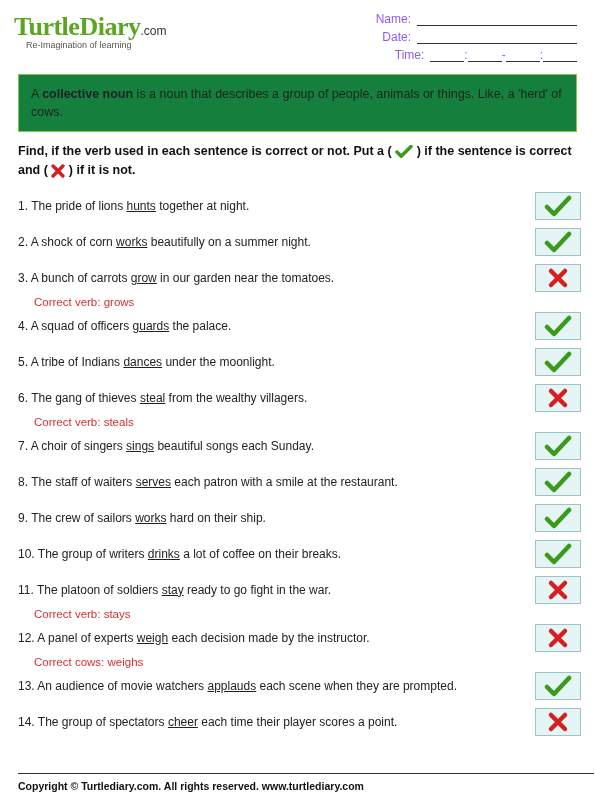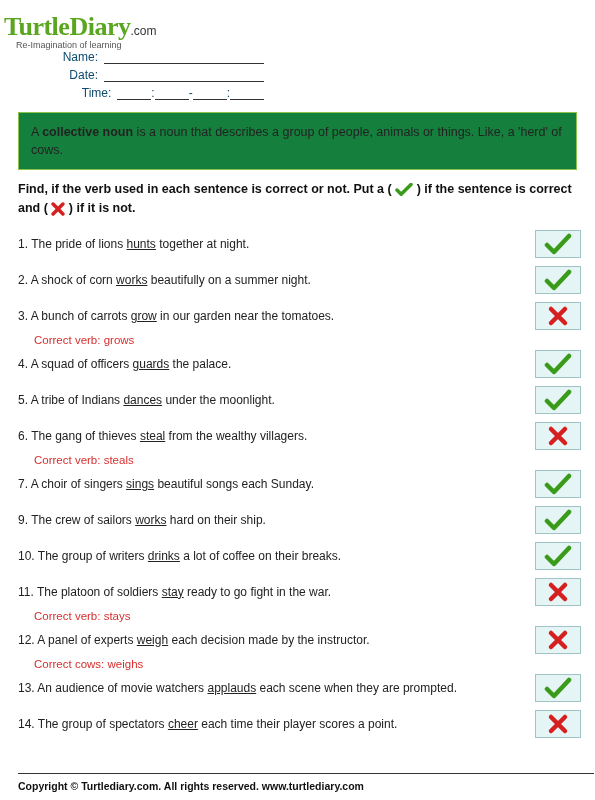--- a/index.html
+++ b/index.html
@@ -7,34 +7,33 @@
     width: 595px;
     height: 800px;
     font-family: Arial, sans-serif;
     background: #fff;
     color: #222;
     position: relative;
   }
   .header {
     display: flex;
     justify-content: space-between;
-    padding: 12px 18px 6px 4px;
-    flex-direction: column;
+    padding: 12px 18px 6px 14px;
   }
   .logo-area { width: 200px; }
   .logo-text {
     font-family: "Comic Sans MS", cursive;
     font-weight: bold;
     color: #5aa620;
     font-size: 26px;
     letter-spacing: -0.5px;
   }
   .logo-com { font-size: 12px; color: #333; font-family: Arial; font-weight: normal; letter-spacing: 0; }
   .tagline { font-size: 9px; color: #555; margin-left: 12px; margin-top: -2px; }
-  .meta { font-size: 12px; color: #0c4a6e; width: 260px; }
+  .meta { font-size: 12px; color: #8b5cf6; width: 260px; }
   .meta-row { display: flex; justify-content: flex-end; margin-bottom: 4px; }
   .meta-label { margin-right: 6px; }
   .meta-blank { border-bottom: 1px solid #333; display: inline-block; }
   .time-row { display: flex; justify-content: flex-end; align-items: flex-end; }
   .time-blank { border-bottom: 1px solid #333; width: 34px; display: inline-block; height: 14px; }
   .rule-box {
     margin: 6px 18px 10px 18px;
     border: 1px solid #8bc34a;
     background: #15803d;
     padding: 10px 12px;
@@ -198,20 +197,28 @@
     <div class="correction">Correct verb: steals</div>
     <div class="qrow">
       <div class="qtext">7. A choir of singers <span class="u">sings</span> beautiful songs each Sunday.</div>
       <div class="ansbox">
         <svg width="28" height="22" viewBox="0 0 28 22">
           <path d="M3 12 L10 19 L25 3" stroke="#3a9b1b" stroke-width="4.5" fill="none" stroke-linecap="round" stroke-linejoin="round"></path>
         </svg>
       </div>
     </div>
     <div class="qrow">
+      <div class="qtext">8. The staff of waiters <span class="u">serves</span>  each patron with a smile at the restaurant.</div>
+      <div class="ansbox">
+        <svg width="28" height="22" viewBox="0 0 28 22">
+          <path d="M3 12 L10 19 L25 3" stroke="#3a9b1b" stroke-width="4.5" fill="none" stroke-linecap="round" stroke-linejoin="round"></path>
+        </svg>
+      </div>
+    </div>
+    <div class="qrow">
       <div class="qtext">9. The crew of sailors <span class="u">works</span> hard on their ship.</div>
       <div class="ansbox">
         <svg width="28" height="22" viewBox="0 0 28 22">
           <path d="M3 12 L10 19 L25 3" stroke="#3a9b1b" stroke-width="4.5" fill="none" stroke-linecap="round" stroke-linejoin="round"></path>
         </svg>
       </div>
     </div>
     <div class="qrow">
       <div class="qtext">10.  The group of writers  <span class="u">drinks</span> a lot of coffee on their breaks.</div>
       <div class="ansbox">

